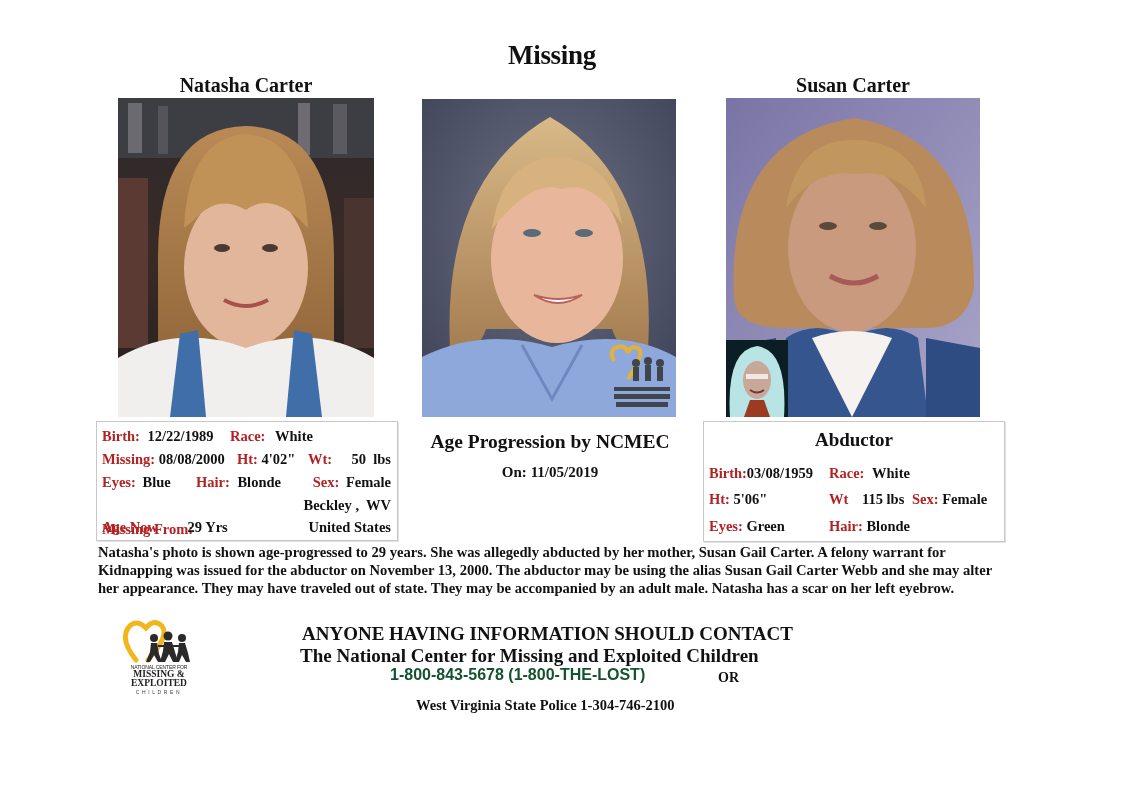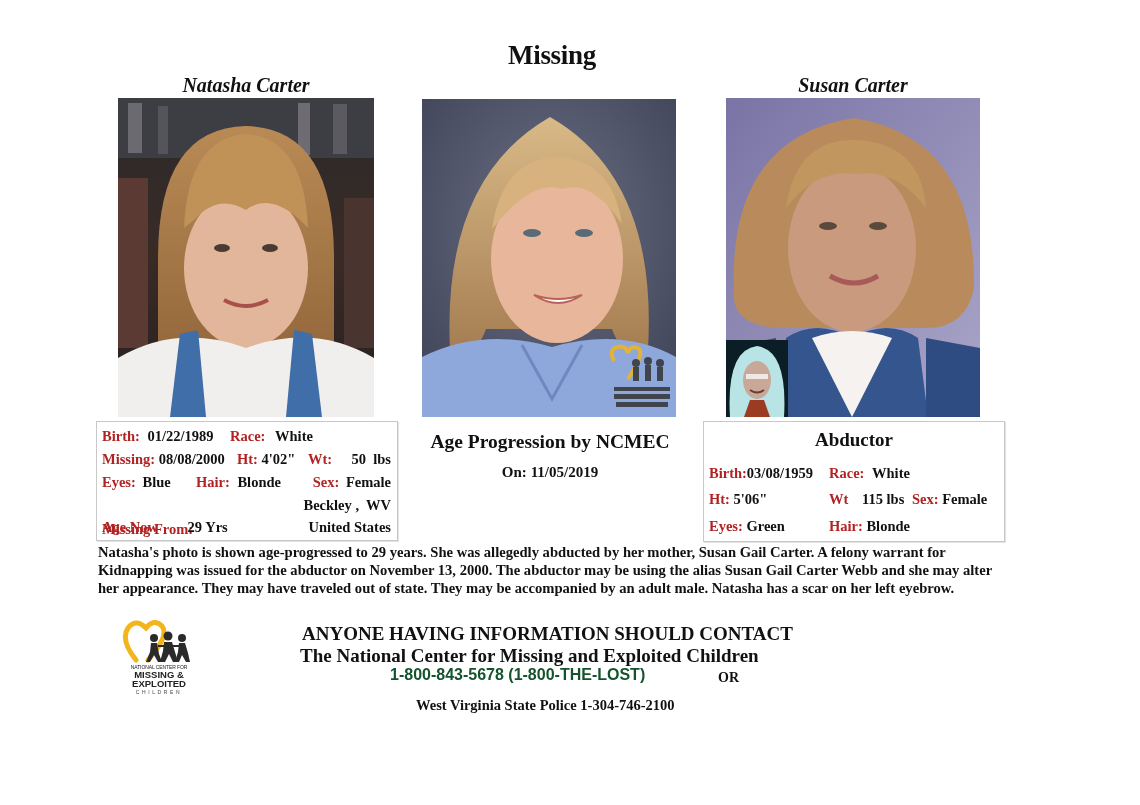--- a/index.html
+++ b/index.html
@@ -19,21 +19,20 @@
 
     .title {
       left: 0; width: 1104px; top: 40px;
       text-align: center;
       font-size: 27px; font-weight: bold;
       letter-spacing: -0.3px;
     }
     .name-label {
       font-size: 20px; font-weight: bold; text-align: center;
       top: 74px;
-      font-style: italic;
     }
 
     .photo {
       overflow: hidden;
     }
     .photo svg { display: block; width: 100%; height: 100%; }
 
     .info-box {
       border: 1px solid #c8c8c8;
       box-shadow: 1px 1px 0 #e2e2e2;
@@ -87,21 +86,21 @@
     }
 
     .logo { left: 118px; top: 620px; width: 80px; height: 78px; }
     .logo-text-1 {
       position: absolute; left: 6px; top: 44px; width: 70px;
       font-family: "Liberation Sans", "DejaVu Sans", sans-serif;
       font-size: 5px; letter-spacing: -0.1px; color: #222; text-align: center;
     }
     .logo-text-2 {
       position: absolute; left: 4px; top: 50px; width: 74px;
-      font-family: Liberation Sans, sans-serif;
+      font-family: Liberation Serif, serif;
       font-size: 9.5px; font-weight: bold; color: #222; text-align: center; line-height: 9px;
     }
     .logo-text-3 {
       position: absolute; left: 4px; top: 69px; width: 74px;
       font-family: "Liberation Sans", "DejaVu Sans", sans-serif;
       font-size: 5px; letter-spacing: 2.6px; color: #444; text-align: center;
     }
   </style>
 </head>
 <body>
@@ -208,21 +207,21 @@
     <ellipse cx="31" cy="40" rx="14" ry="19" fill="#c9a799"></ellipse>
     <rect x="20" y="34" width="22" height="5" fill="#efe9e6"></rect>
     <path d="M24 50 Q31 55 38 50" stroke="#6b3b33" stroke-width="2" fill="none"></path>
     <path d="M18 77 L24 60 L38 60 L44 77 Z" fill="#9a3b22"></path>
   </svg>
 </div>
 
 <div class="abs info-box" style="left:96px;top:421px;width:300px;height:118px;">
   <div class="row" style="left:5px;top:6px;">
     <span class="lbl">Birth:</span>
-    <span class="val" style="margin-left:4px;">01/22/1989</span>
+    <span class="val" style="margin-left:4px;">12/22/1989</span>
   </div>
   <div class="row" style="left:133px;top:6px;">
     <span class="lbl">Race:</span>
     <span class="val" style="margin-left:6px;">White</span>
   </div>
 
   <div class="row" style="left:5px;top:29px;">
     <span class="lbl">Missing:</span>
     <span class="val">08/08/2000</span>
   </div>

